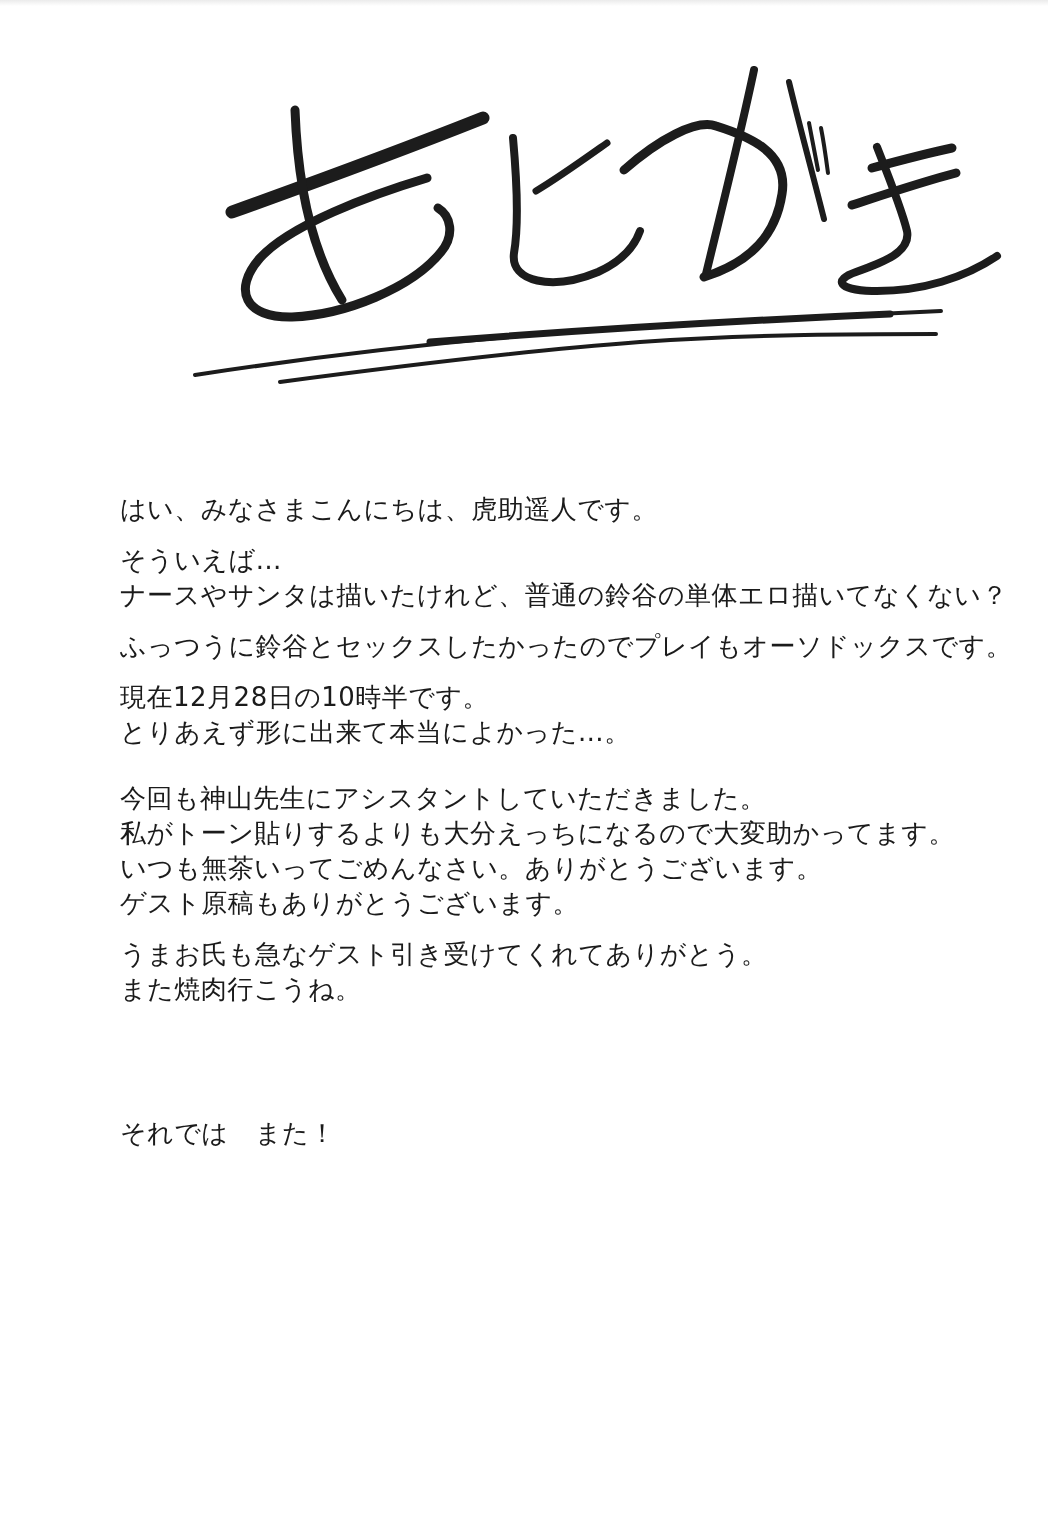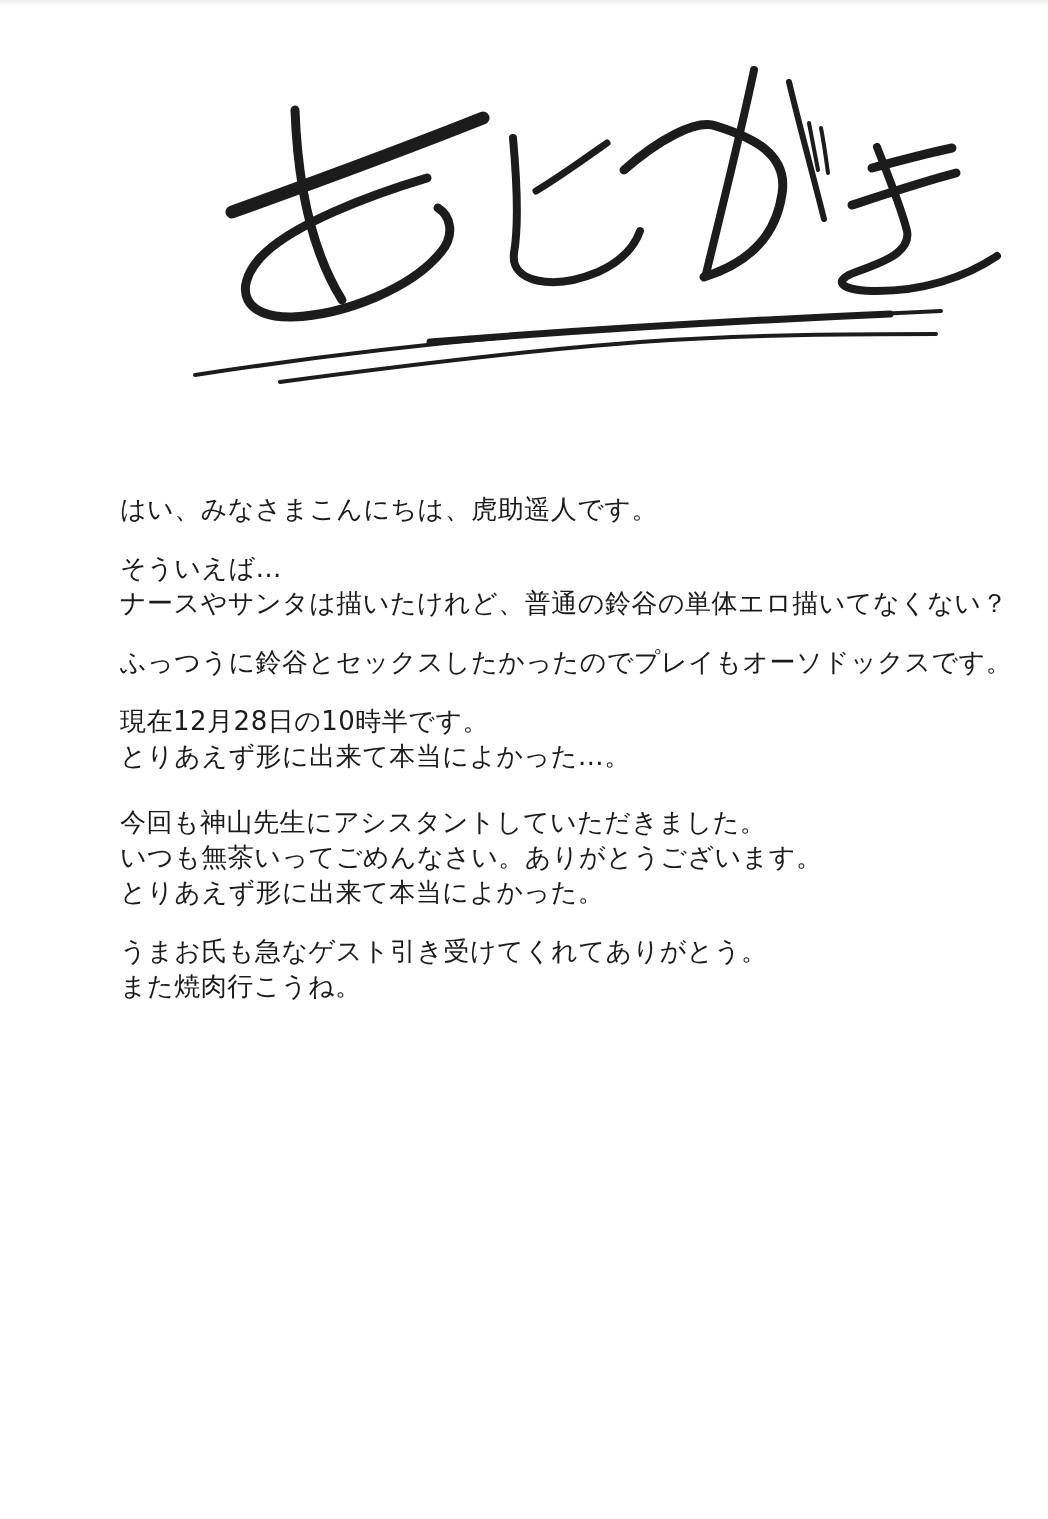--- a/index.html
+++ b/index.html
@@ -29,21 +29,21 @@
   }
   .body-text {
     position: absolute;
     left: 120px; top: 492px; right: 40px;
     color: #1b1b1b;
     font-size: 26px;
     line-height: 35px;
     letter-spacing: 0.5px;
   }
   .paragraph { margin: 0; }
-  .paragraph + .paragraph { margin-top: 24px; }
+  .paragraph + .paragraph { margin-top: 16px; }
   .paragraph:nth-child(5) { margin-top: 31px; }
   .paragraph:nth-child(7) { margin-top: 109px; }
   .line { white-space: nowrap; }
   .footer-credit {
     position: absolute;
     top: 1380px; right: 60px;
     color: #2e2e2e;
     font-size: 21px;
     letter-spacing: 1px;
     white-space: nowrap;
@@ -99,24 +99,28 @@
       </div>
       <div class="paragraph">
         <div class="line">ふっつうに鈴谷とセックスしたかったのでプレイもオーソドックスです。</div>
       </div>
       <div class="paragraph">
         <div class="line">現在12月28日の10時半です。</div>
         <div class="line">とりあえず形に出来て本当によかった…。</div>
       </div>
       <div class="paragraph">
         <div class="line">今回も神山先生にアシスタントしていただきました。</div>
+        <div class="line">私がトーン貼りするよりも大分えっちになるので大変助かってます。</div>
         <div class="line">いつも無茶いってごめんなさい。ありがとうございます。</div>
-        <div class="line">とりあえず形に出来て本当によかった。</div>
+        <div class="line">ゲスト原稿もありがとうございます。</div>
       </div>
       <div class="paragraph">
         <div class="line">うまお氏も急なゲスト引き受けてくれてありがとう。</div>
         <div class="line">また焼肉行こうね。</div>
+      </div>
+      <div class="paragraph">
+        <div class="line">それでは　また！</div>
       </div>
     </div>
 
   <div class="footer-credit">2017/12/28　虎助遥人</div>
 
 </div>
 
 </body></html>

